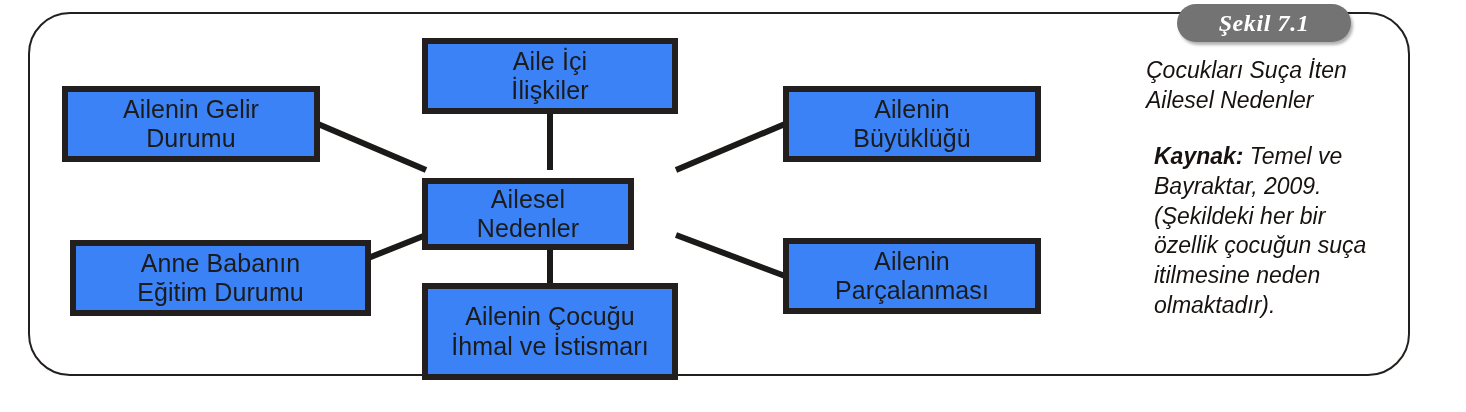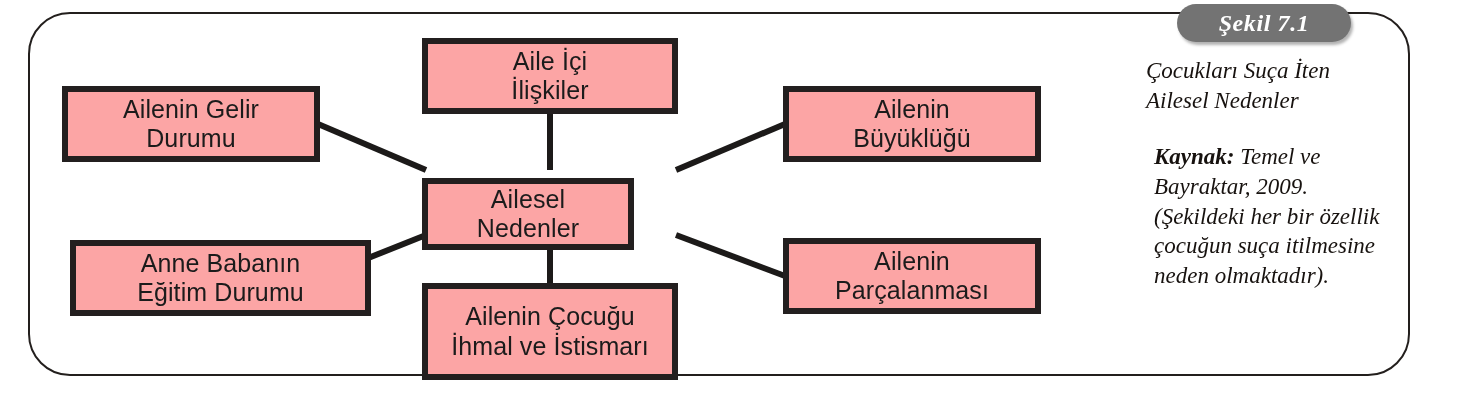--- a/index.html
+++ b/index.html
@@ -43,21 +43,21 @@
     top: 0;
     width: 1466px;
     height: 412px;
     pointer-events: none;
   }
 
   
   .node {
     position: absolute;
     box-sizing: border-box;
-    background: #fca5a5;
+    background: #3b82f6;
     border: 6px solid #231f1f;
     display: flex;
     align-items: center;
     justify-content: center;
     text-align: center;
     color: #1b1b1b;
     font-size: 25px;
     line-height: 1.18;
     letter-spacing: 0.1px;
     white-space: pre-line;
@@ -71,21 +71,21 @@
   #node-egitim      { left: 62px;  top: 240px; width: 301px; height: 76px; margin-left: 8px; }
   #node-parcalanma  { left: 783px; top: 238px; width: 258px; height: 76px; }
   #node-ihmal       { left: 422px; top: 283px; width: 256px; height: 97px; }
 
   
   .caption-col {
     position: absolute;
     left: 1146px;
     top: 56px;
     width: 252px;
-    font-family: Liberation Serif, serif;
+    font-family: Liberation Sans, sans-serif;
     font-style: italic;
     font-size: 23px;
     line-height: 1.30;
     color: #17120f;
     z-index: 3;
   }
   .caption-title {
     margin: 0 0 26px 0;
     white-space: pre-line;
   }

